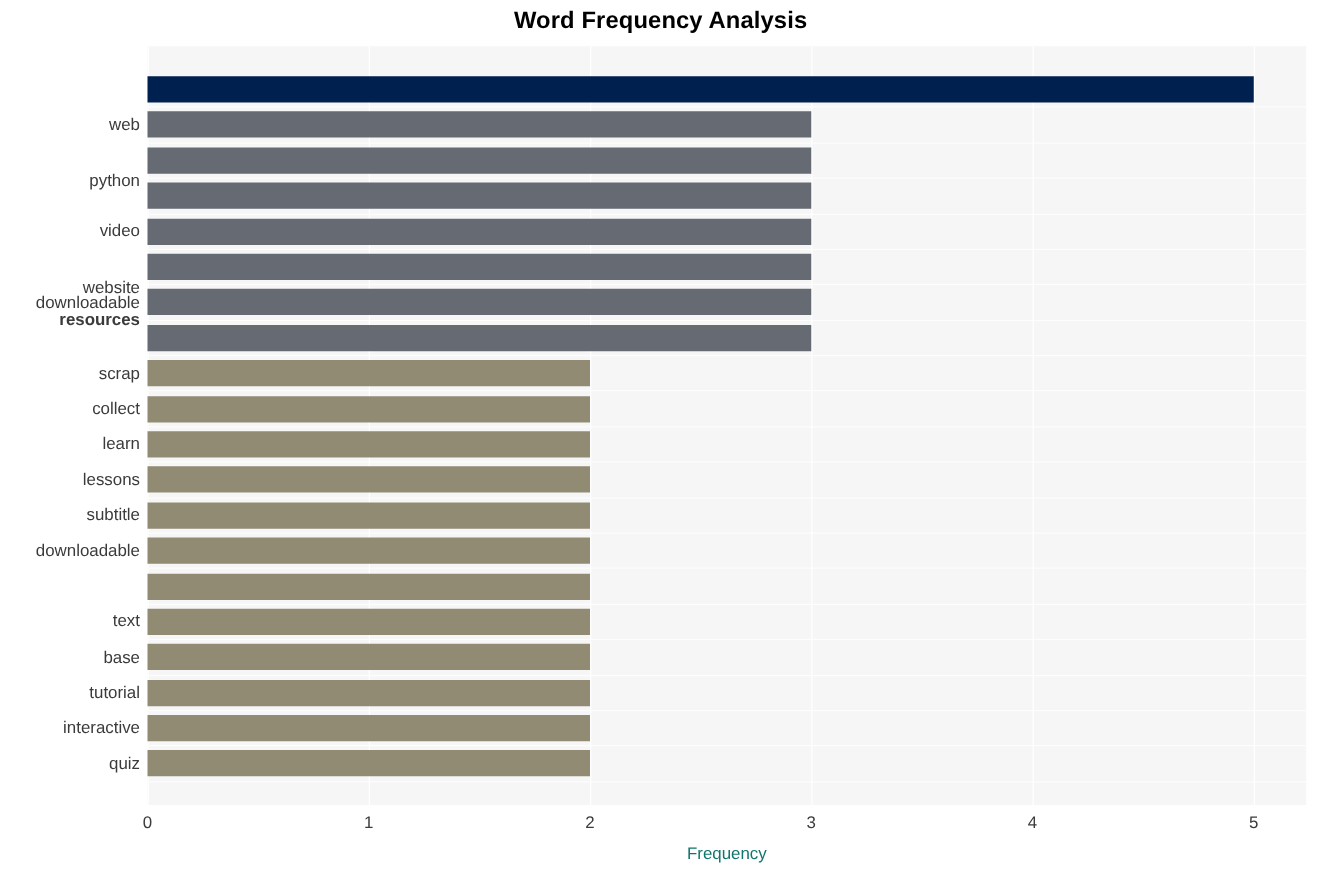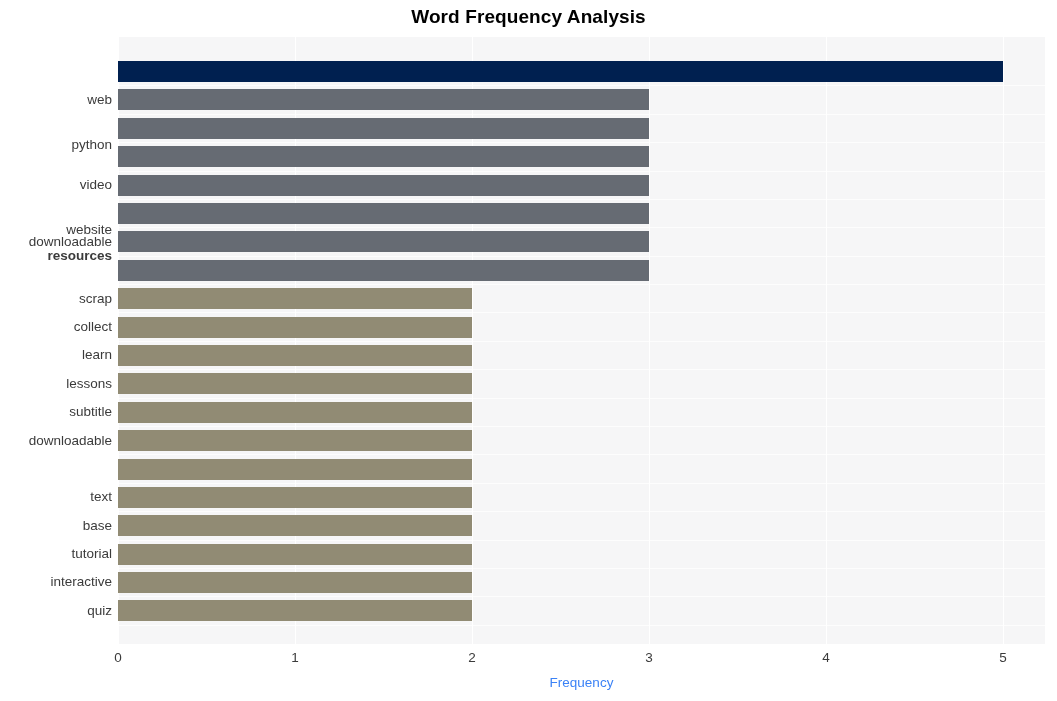--- a/index.html
+++ b/index.html
@@ -106,21 +106,21 @@
     color: #3b3b3b;
     text-align: center;
   }
   #x-axis-title {
     position: absolute;
     left: 118px;
     top: 675px;
     width: 927px;
     text-align: center;
     font-size: 13.5px;
-    color: #3b82f6;
+    color: #0f766e;
   }
 </style>
 </head>
 <body>
 
 <div id="chart-title">Word Frequency Analysis</div>
 
 <div id="plot-area">
     <div class="vgrid" style="left: 0px;"></div>
     <div class="vgrid" style="left: 177px;"></div>

